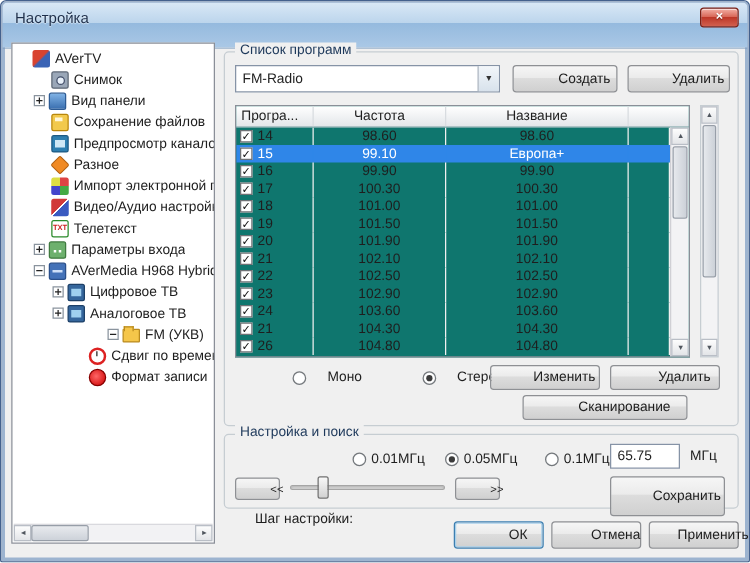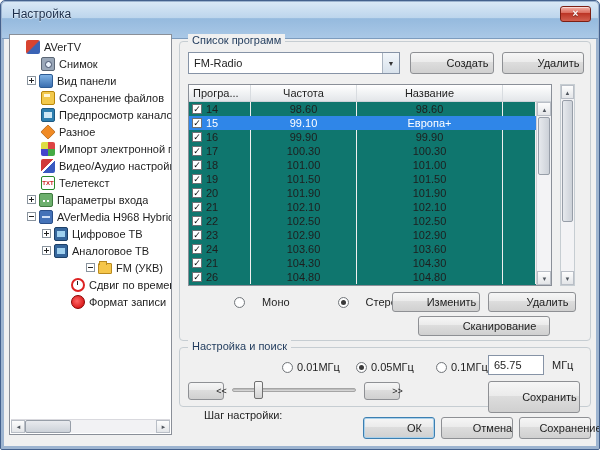--- a/index.html
+++ b/index.html
@@ -441,15 +441,15 @@
     <div class="slider">
       <div class="strack"></div>
       <div class="sthumb"></div>
     </div>
     <div class="btn fwd">&gt;&gt;</div>
     <div class="btn save">Сохранить</div>
   </div>
 
   <div class="btn ok default">ОК</div>
   <div class="btn cancel">Отмена</div>
-  <div class="btn apply">Сохранение</div>
+  <div class="btn apply">Применить</div>
 
 </div>
 
 </body></html>

